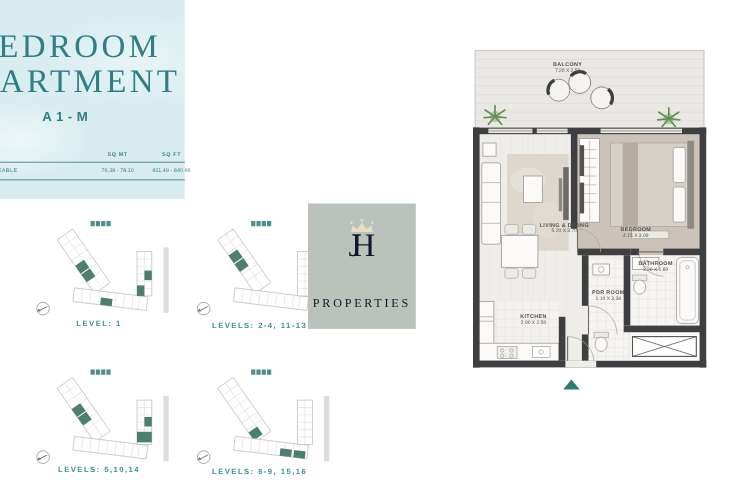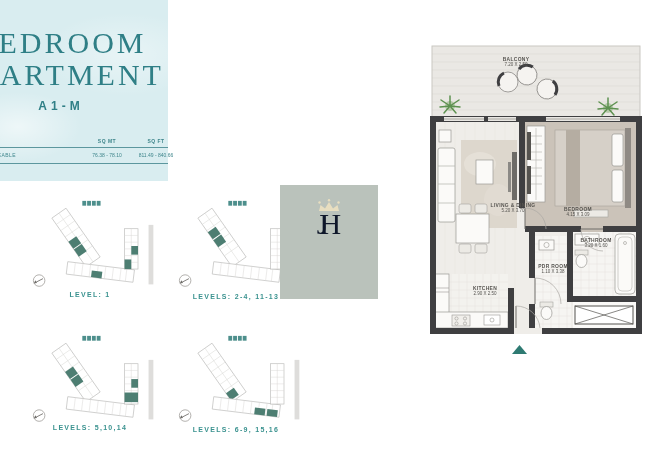--- a/index.html
+++ b/index.html
@@ -210,20 +210,21 @@
   <div class="plan-label" style="left:161px;top:426px;width:150px;">LEVELS: 6-9, 15,16</div>
 
   <div class="logo">
     <svg class="logo-crown" width="30" height="13" viewBox="0 0 30 13">
       <path d="M5 12 L25 12 L23.5 6 L19 9.5 L15 3 L11 9.5 L6.5 6 Z" fill="#e8dec0"></path>
       <circle cx="5.5" cy="3.5" r="1.2" fill="#e8dec0"></circle>
       <circle cx="15" cy="1.3" r="1.2" fill="#e8dec0"></circle>
       <circle cx="24.5" cy="3.5" r="1.2" fill="#e8dec0"></circle>
     </svg>
     <div class="logo-mono"><span>J</span><span class="mh">H</span></div>
+    <div class="logo-name2">PROPERTIES</div>
   </div>
 
   <div class="floorplan">
     <svg width="216" height="320" viewBox="0 0 216 320">
 
       <rect x="4" y="6" width="208" height="74" fill="#eae8e4"></rect>
       <path class="brick" d="M4 14H212M4 22H212M4 30H212M4 38H212M4 46H212M4 54H212M4 62H212M4 70H212"></path>
       <rect x="4" y="6" width="208" height="74" fill="none" stroke="#c9c7c2" stroke-width="1"></rect>
 
       <g transform="translate(22,66)">

